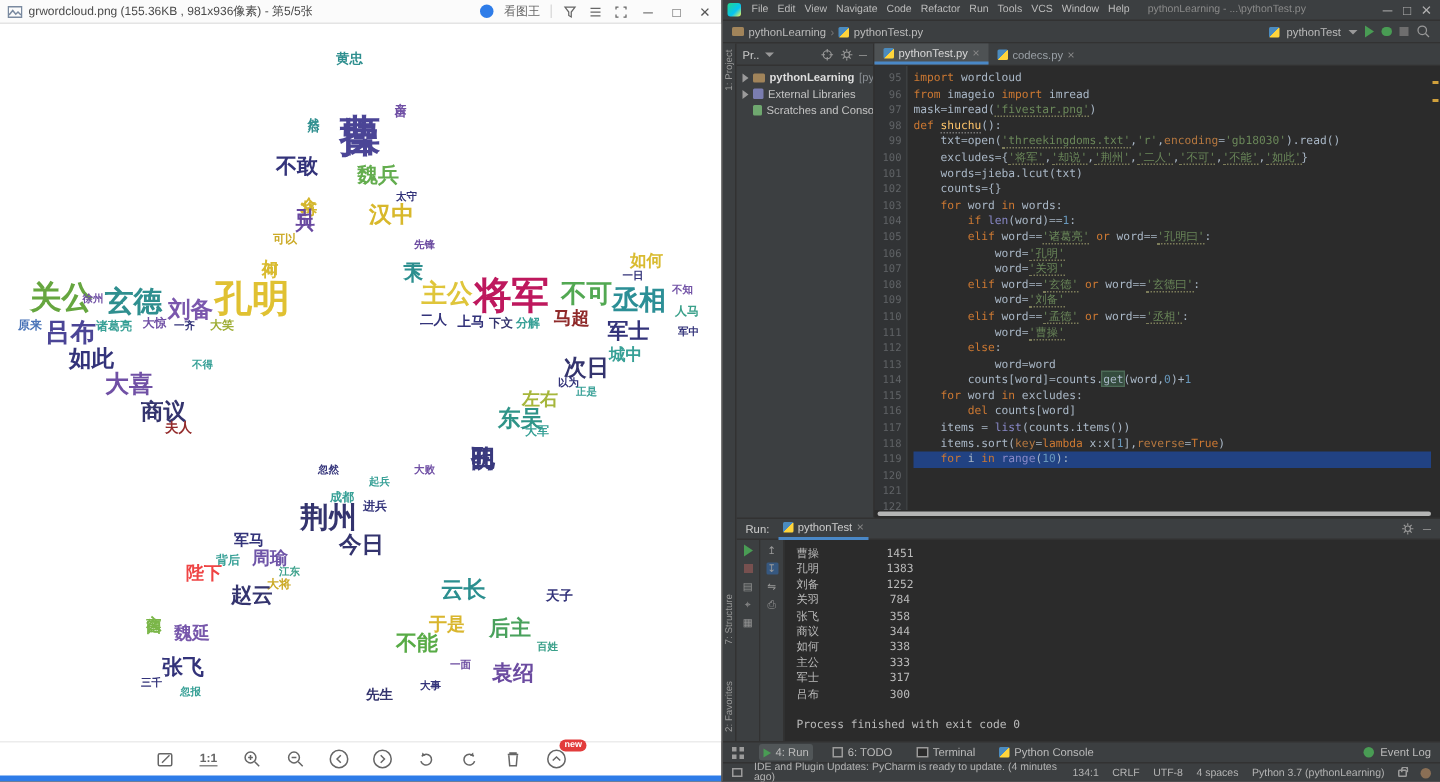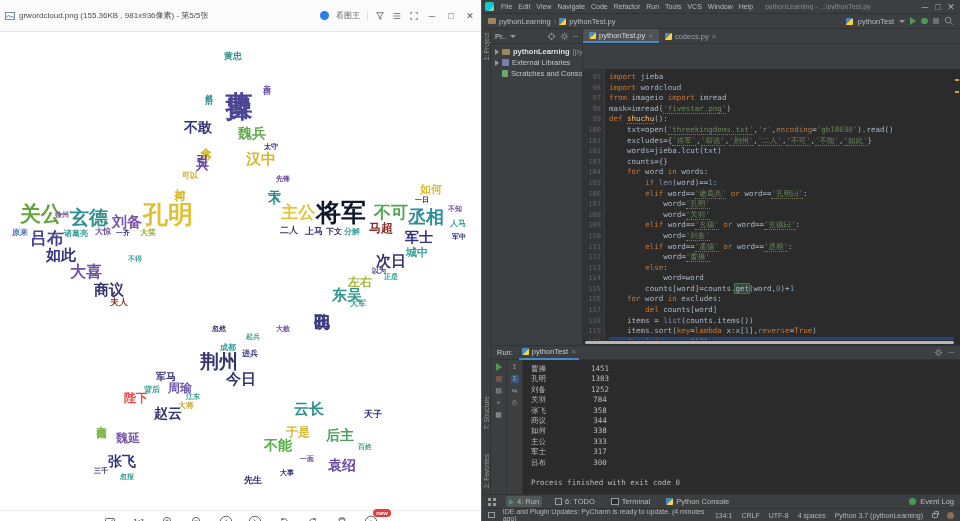--- a/index.html
+++ b/index.html
@@ -2,21 +2,21 @@
 <html><head>
 <meta charset="utf-8">
 <style>
   * { margin:0; padding:0; box-sizing:border-box; }
   html,body { width:960px; height:521px; overflow:hidden; background:#1e1e1e;
               font-family:"Liberation Sans", sans-serif; }
   #app { position:relative; width:960px; height:521px; }
 
   
   .viewer { position:absolute; left:0; top:0; width:481px; height:521px; background:#fff; }
-  .v-title { height:32px; background:#fbfbfb; border-bottom:1px solid #e4e4e4; display:flex;
+  .v-title { height:16px; background:#fbfbfb; border-bottom:1px solid #e4e4e4; display:flex;
              align-items:center; gap:4px; padding:0 5px; font-size:8px; color:#4a4a4a; }
   .v-title-text { white-space:nowrap; overflow:hidden; }
   .v-title-right { margin-left:auto; display:flex; align-items:center; gap:7px; color:#666; }
   .logo-dot { width:9px; height:9px; border-radius:50%; background:#2e7ce8; display:inline-block; }
   .vsep { width:1px; height:9px; background:#ddd; }
   .winbtn { font-size:9px; color:#555; width:12px; text-align:center; line-height:14px; }
   .v-canvas { position:relative; width:486px; height:478px; background:#fff; overflow:hidden; }
   .wc-word { position:absolute; line-height:1; font-weight:700; white-space:nowrap;
              font-family:"DejaVu Sans", sans-serif; }
   .wc-word.v { writing-mode:vertical-rl; letter-spacing:2px; }
@@ -72,21 +72,21 @@
               white-space:nowrap; color:#c5c5c5; }
   .tree-row b { color:#dedede; }
   .tri { width:0; height:0; border-top:3px solid transparent; border-bottom:3px solid transparent;
          border-left:4px solid #9b9b9b; display:inline-block; flex:0 0 4px; }
   .fold-ico { width:8px; height:6px; background:#a1845a; border-radius:1px; display:inline-block;
               flex:0 0 8px; }
   .lib-ico { width:7px; height:7px; background:#7a7db0; border-radius:1px; display:inline-block;
              flex:0 0 7px; }
   .scr-ico { width:6px; height:7px; background:#6fa86f; border-radius:1px; display:inline-block;
              flex:0 0 6px; }
-  .editor { flex:1; display:flex; flex-direction:column; background:#2b2b2b; min-width:0;margin-top:25px; }
+  .editor { flex:1; display:flex; flex-direction:column; background:#2b2b2b; min-width:0; }
   .edwrap { flex:1; display:flex; min-height:0; overflow:hidden; }
   .gutter { width:22px; flex:0 0 22px; background:#313335; border-right:1px solid #3c3f41;
             text-align:right; padding:3px 3px 0 0; color:#606366;
             font:7px "DejaVu Sans Mono", monospace; }
   .gl { height:10.6px; line-height:10.6px; }
   .code { flex:1; padding:3px 0 0 4px; font:7.5px "DejaVu Sans Mono", monospace; color:#a9b7c6;
           overflow:hidden; }
   .cl { height:10.6px; line-height:10.6px; white-space:pre; }
   .cl.sel { background:#214283; }
   .k { color:#cc7832; } .s { color:#6a8759; } .n { color:#6897bb; }
@@ -203,21 +203,21 @@
         <span class="wc-word" style="left: 116px; top: 198px; font-size: 7px; color: rgb(51, 51, 122);">一齐</span>
         <span class="wc-word" style="left: 140px; top: 197px; font-size: 8px; color: rgb(159, 174, 54);">大笑</span>
         <span class="wc-word" style="left: 30px; top: 198px; font-size: 17px; color: rgb(75, 69, 150);">吕布</span>
         <span class="wc-word" style="left: 46px; top: 216px; font-size: 15px; color: rgb(51, 51, 122);">如此</span>
         <span class="wc-word" style="left: 70px; top: 232px; font-size: 16px; color: rgb(112, 80, 165);">大喜</span>
         <span class="wc-word" style="left: 128px; top: 224px; font-size: 7px; color: rgb(55, 160, 150);">不得</span>
         <span class="wc-word" style="left: 94px; top: 251px; font-size: 15px; color: rgb(52, 52, 110);">商议</span>
         <span class="wc-word" style="left: 110px; top: 266px; font-size: 9px; color: rgb(147, 43, 43);">夫人</span>
         <span class="wc-word" style="left: 281px; top: 172px; font-size: 17px; color: rgb(223, 197, 58);">主公</span>
         <span class="wc-word" style="left: 280px; top: 194px; font-size: 9px; color: rgb(51, 51, 122);">二人</span>
-        <span class="wc-word" style="left: 316px; top: 168px; font-size: 25px; color: #0f172a;">将军</span>
+        <span class="wc-word" style="left: 316px; top: 168px; font-size: 25px; color: #be185d;">将军</span>
         <span class="wc-word" style="left: 305px; top: 195px; font-size: 9px; color: rgb(51, 51, 122);">上马</span>
         <span class="wc-word" style="left: 326px; top: 196px; font-size: 8px; color: rgb(52, 52, 110);">下文</span>
         <span class="wc-word" style="left: 344px; top: 196px; font-size: 8px; color: rgb(55, 160, 150);">分解</span>
         <span class="wc-word" style="left: 374px; top: 172px; font-size: 17px; color: rgb(82, 168, 82);">不可</span>
         <span class="wc-word" style="left: 369px; top: 190px; font-size: 12px; color: rgb(143, 42, 42);">马超</span>
         <span class="wc-word" style="left: 420px; top: 152px; font-size: 11px; color: rgb(217, 187, 48);">如何</span>
         <span class="wc-word" style="left: 415px; top: 165px; font-size: 7px; color: rgb(51, 51, 122);">一日</span>
         <span class="wc-word" style="left: 408px; top: 176px; font-size: 18px; color: rgb(44, 143, 150);">丞相</span>
         <span class="wc-word" style="left: 405px; top: 198px; font-size: 14px; color: rgb(51, 51, 122);">军士</span>
         <span class="wc-word" style="left: 406px; top: 215px; font-size: 11px; color: rgb(55, 160, 150);">城中</span>
@@ -449,21 +449,20 @@
                   <div class="gl">115</div>
                   <div class="gl">116</div>
                   <div class="gl">117</div>
                   <div class="gl">118</div>
                   <div class="gl">119</div>
                   <div class="gl">120</div>
                   <div class="gl">121</div>
                   <div class="gl">122</div>
                 </div>
               <div class="code" id="code">
-                  <div class="cl"><span class="k">import</span><span class="p"> jieba</span></div>
                   <div class="cl"><span class="k">import</span><span class="p"> wordcloud</span></div>
                   <div class="cl"><span class="k">from</span><span class="p"> imageio </span><span class="k">import</span><span class="p"> imread</span></div>
                   <div class="cl"><span class="p">mask=imread(</span><span class="su">'fivestar.png'</span><span class="p">)</span></div>
                   <div class="cl"><span class="k">def </span><span class="fu">shuchu</span><span class="p">():</span></div>
                   <div class="cl"><span class="p">    txt=open(</span><span class="su">'threekingdoms.txt'</span><span class="p">,</span><span class="s">'r'</span><span class="p">,</span><span class="a">encoding</span><span class="p">=</span><span class="s">'gb18030'</span><span class="p">).read()</span></div>
                   <div class="cl"><span class="p">    excludes={</span><span class="su">'将军'</span><span class="p">,</span><span class="su">'却说'</span><span class="p">,</span><span class="su">'荆州'</span><span class="p">,</span><span class="su">'二人'</span><span class="p">,</span><span class="su">'不可'</span><span class="p">,</span><span class="su">'不能'</span><span class="p">,</span><span class="su">'如此'</span><span class="p">}</span></div>
                   <div class="cl"><span class="p">    words=jieba.lcut(txt)</span></div>
                   <div class="cl"><span class="p">    counts={}</span></div>
                   <div class="cl"><span class="p">    </span><span class="k">for</span><span class="p"> word </span><span class="k">in</span><span class="p"> words:</span></div>
                   <div class="cl"><span class="p">        </span><span class="k">if</span><span class="p"> </span><span class="b">len</span><span class="p">(word)==</span><span class="n">1</span><span class="p">:</span></div>

